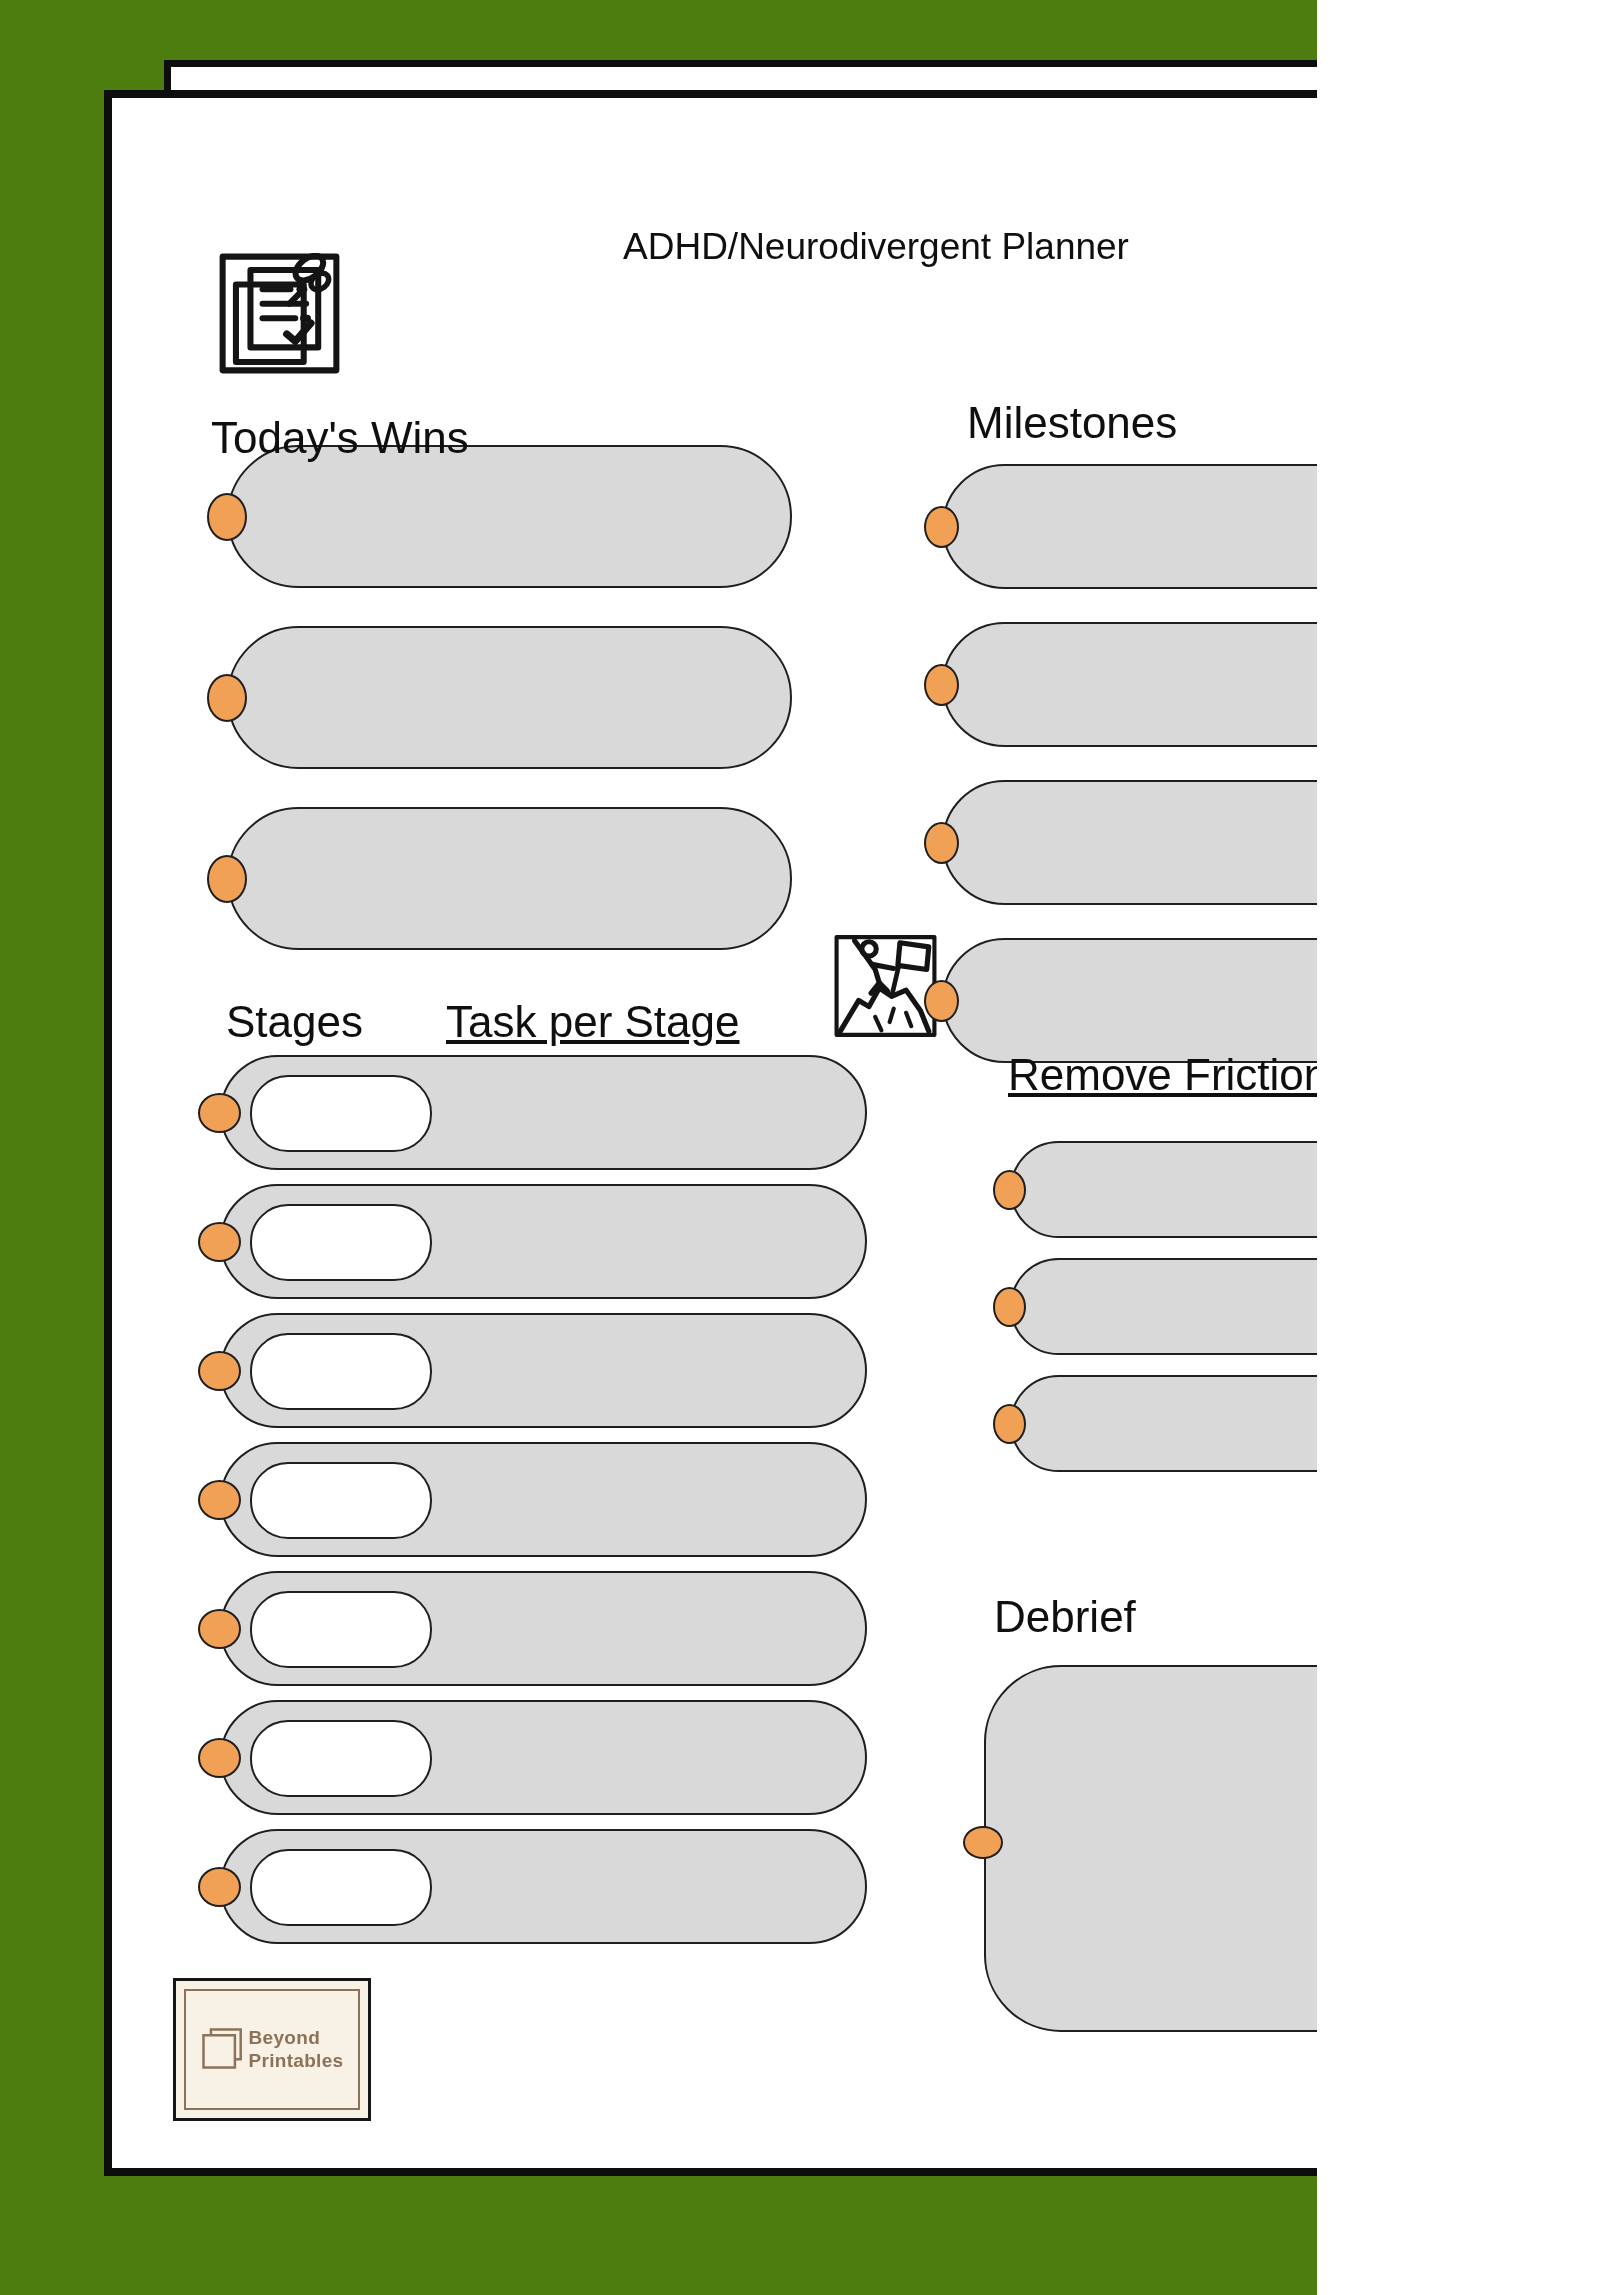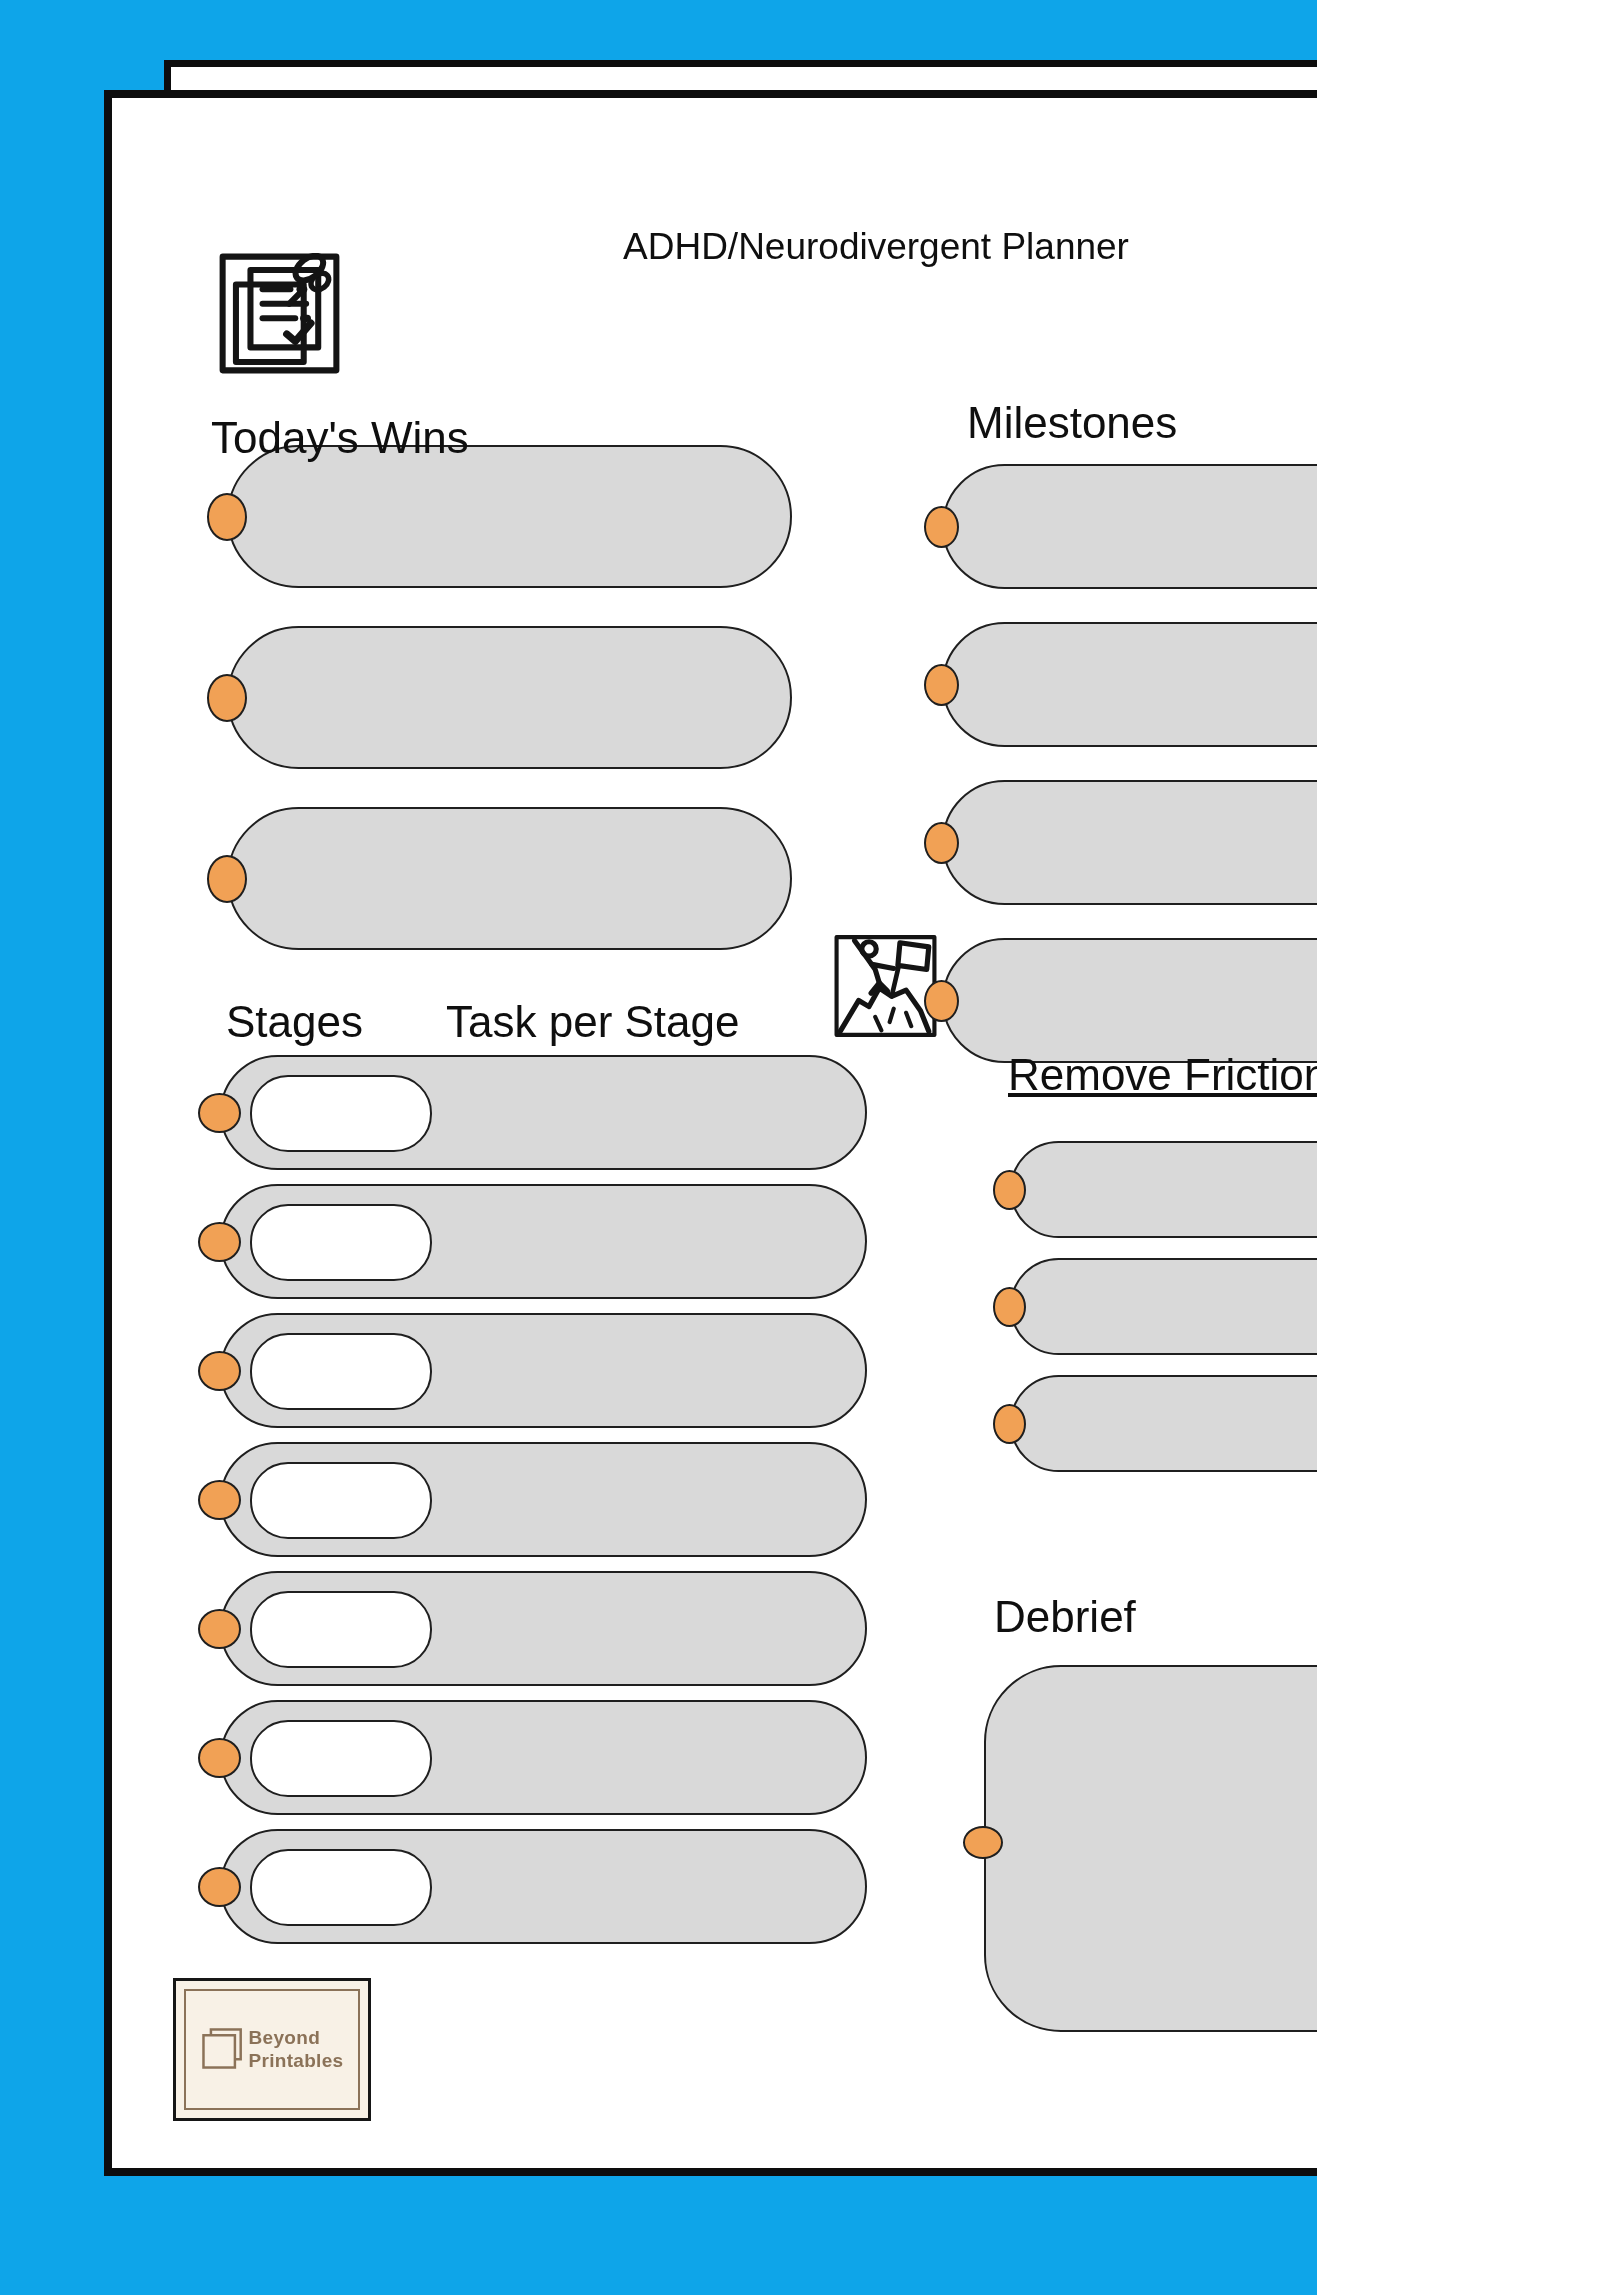--- a/index.html
+++ b/index.html
@@ -1,31 +1,31 @@
 <!DOCTYPE html>
 <html style="font-size:13.3px"><head>
 <meta charset="utf-8">
 <style>
   * { margin:0; padding:0; box-sizing:border-box; }
   body { background:#ffffff; font-family:"Liberation Sans", sans-serif; }
-  .canvas { position:relative; width:1317px; height:2295px; background:#0ea5e9; overflow:hidden; }
+  .canvas { position:relative; width:1317px; height:2295px; background:#4d7c0f; overflow:hidden; }
 
   .page-back  { position:absolute; left:164px; top:60px;  width:1372px; height:2055px;
                 background:#ffffff; border:7.5px solid #0d0d0d; }
   .page-front { position:absolute; left:104px; top:90px; width:1411px; height:2086px;
                 background:#ffffff; border:8.3px solid #0d0d0d; }
 
   .page-title { position:absolute; left:584px; top:227px; width:584px; text-align:center;
                 font-size:37px; line-height:1.1; color:#0f0f0f; }
 
   .label { position:absolute; font-size:44px; line-height:1.05; color:#0f0f0f; white-space:nowrap; z-index:6; }
   .lbl-tw { left:211px;  top:415px;  }
   .lbl-ms { left:967px; top:400px;  }
   .lbl-st { left:218px;  top:999px;margin-left:8px; }
-  .lbl-tps{ left:446px;  top:999px; }
+  .lbl-tps{ left:446px;  top:999px;text-decoration:underline; }
   .lbl-rf { left:1008px; top:1052px;text-decoration:underline; }
   .lbl-db { left:994px; top:1594px; }
 
   .slot-col { position:absolute; display:flex; flex-direction:column; z-index:4; }
   .slot-row { position:relative; }
   .slot { position:absolute; top:0; bottom:0; right:0; background:#d9d9d9;
           border:2.1px solid #1f1f1f; border-radius:833px; }
   .dot  { position:absolute; left:0; top:50%; transform:translateY(-50%);
           background:#f1a155; border:2.5px solid #1f1f1f; border-radius:50%; z-index:5; }
 

